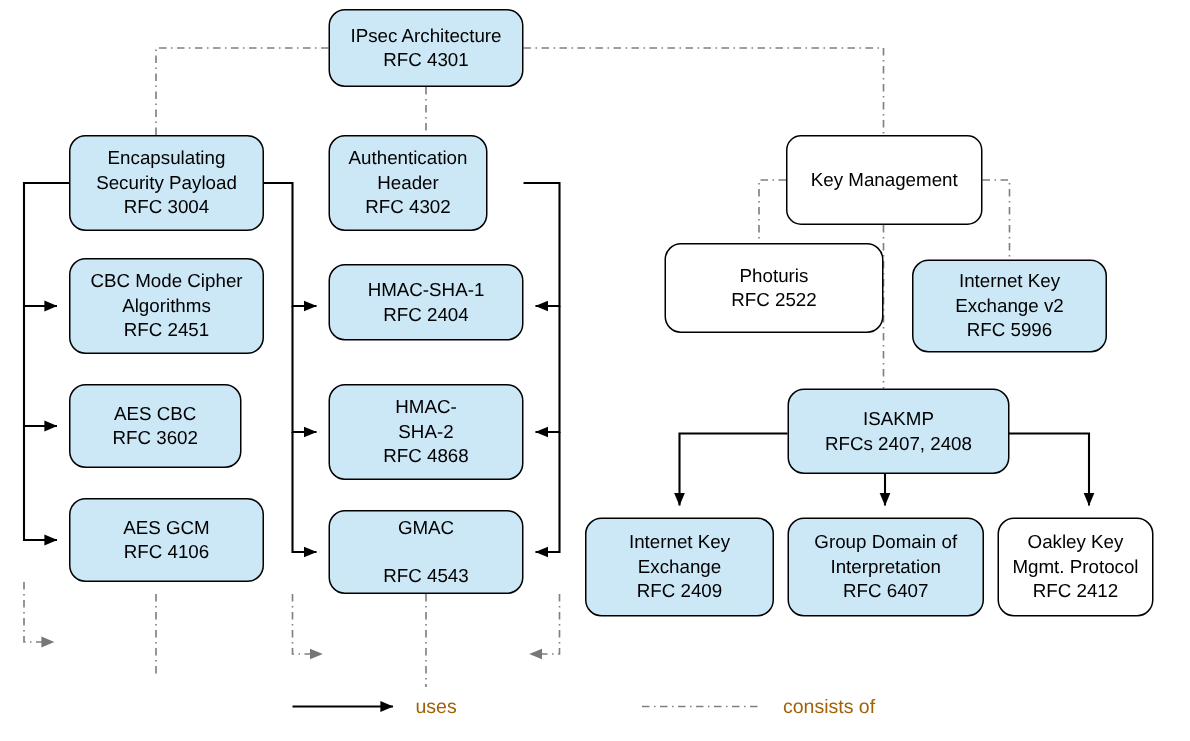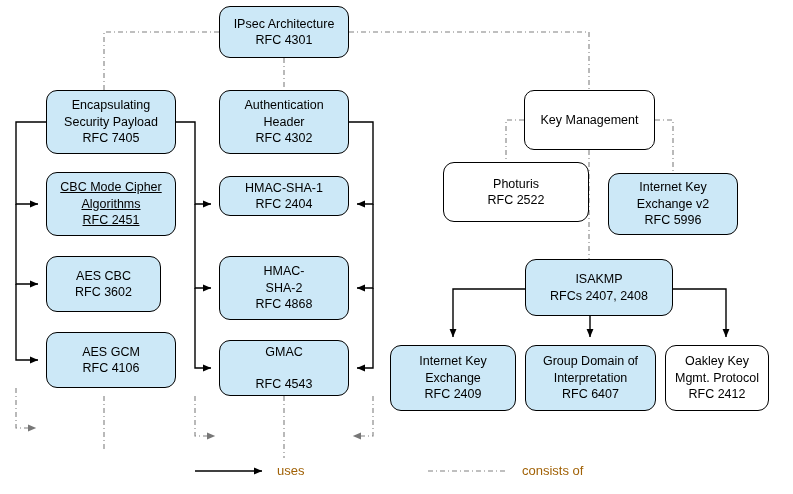--- a/index.html
+++ b/index.html
@@ -93,46 +93,46 @@
   </svg>
 
   <div class="node blue" style="left:219px;top:6px;width:130px;height:52px;">
     <span class="ln">IPsec Architecture</span>
     <span class="ln">RFC 4301</span>
   </div>
 
   <div class="node blue" style="left:46px;top:90px;width:130px;height:64px;">
     <span class="ln">Encapsulating</span>
     <span class="ln">Security Payload</span>
-    <span class="ln">RFC 7405</span>
+    <span class="ln">RFC 3004</span>
   </div>
 
-  <div class="node blue" style="left:46px;top:172px;width:130px;height:64px;text-decoration:underline;">
+  <div class="node blue" style="left:46px;top:172px;width:130px;height:64px;">
     <span class="ln">CBC Mode Cipher</span>
     <span class="ln">Algorithms</span>
     <span class="ln">RFC 2451</span>
   </div>
 
   <div class="node blue" style="left:46px;top:256px;width:115px;height:56px;">
     <span class="ln">AES CBC</span>
     <span class="ln">RFC 3602</span>
   </div>
 
   <div class="node blue" style="left:46px;top:332px;width:130px;height:56px;">
     <span class="ln">AES GCM</span>
     <span class="ln">RFC 4106</span>
   </div>
 
-  <div class="node blue" style="left:219px;top:90px;width:130px;height:64px;">
+  <div class="node blue" style="left:219px;top:90px;width:106px;height:64px;">
     <span class="ln">Authentication</span>
     <span class="ln">Header</span>
     <span class="ln">RFC 4302</span>
   </div>
 
-  <div class="node blue" style="left:219px;top:176px;width:130px;height:40px;">
+  <div class="node blue" style="left:219px;top:176px;width:130px;height:51px;">
     <span class="ln">HMAC-SHA-1</span>
     <span class="ln">RFC 2404</span>
   </div>
 
   <div class="node blue" style="left:219px;top:256px;width:130px;height:64px;">
     <span class="ln">HMAC-</span>
     <span class="ln">SHA-2</span>
     <span class="ln">RFC 4868</span>
   </div>
 

